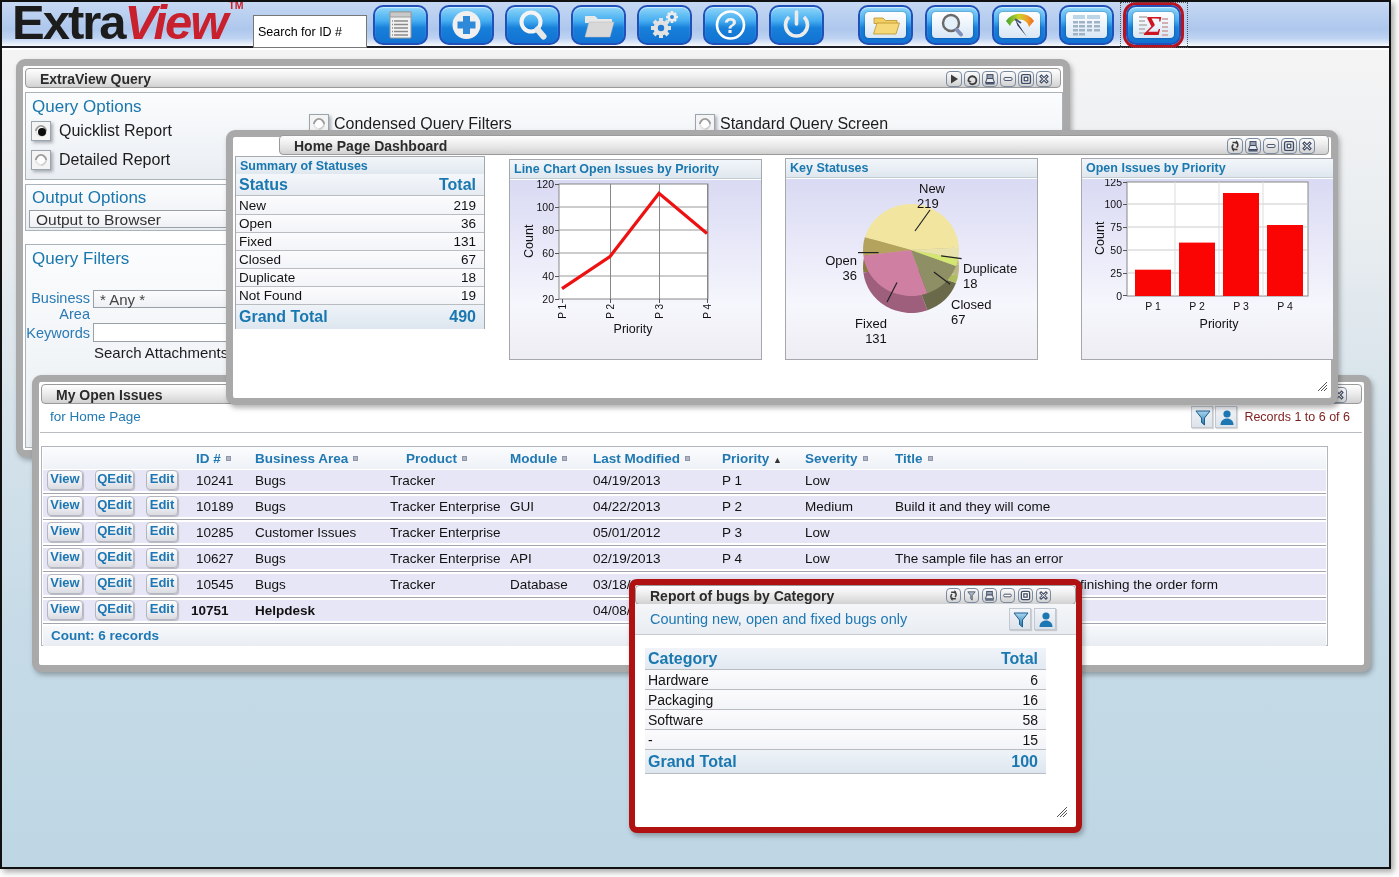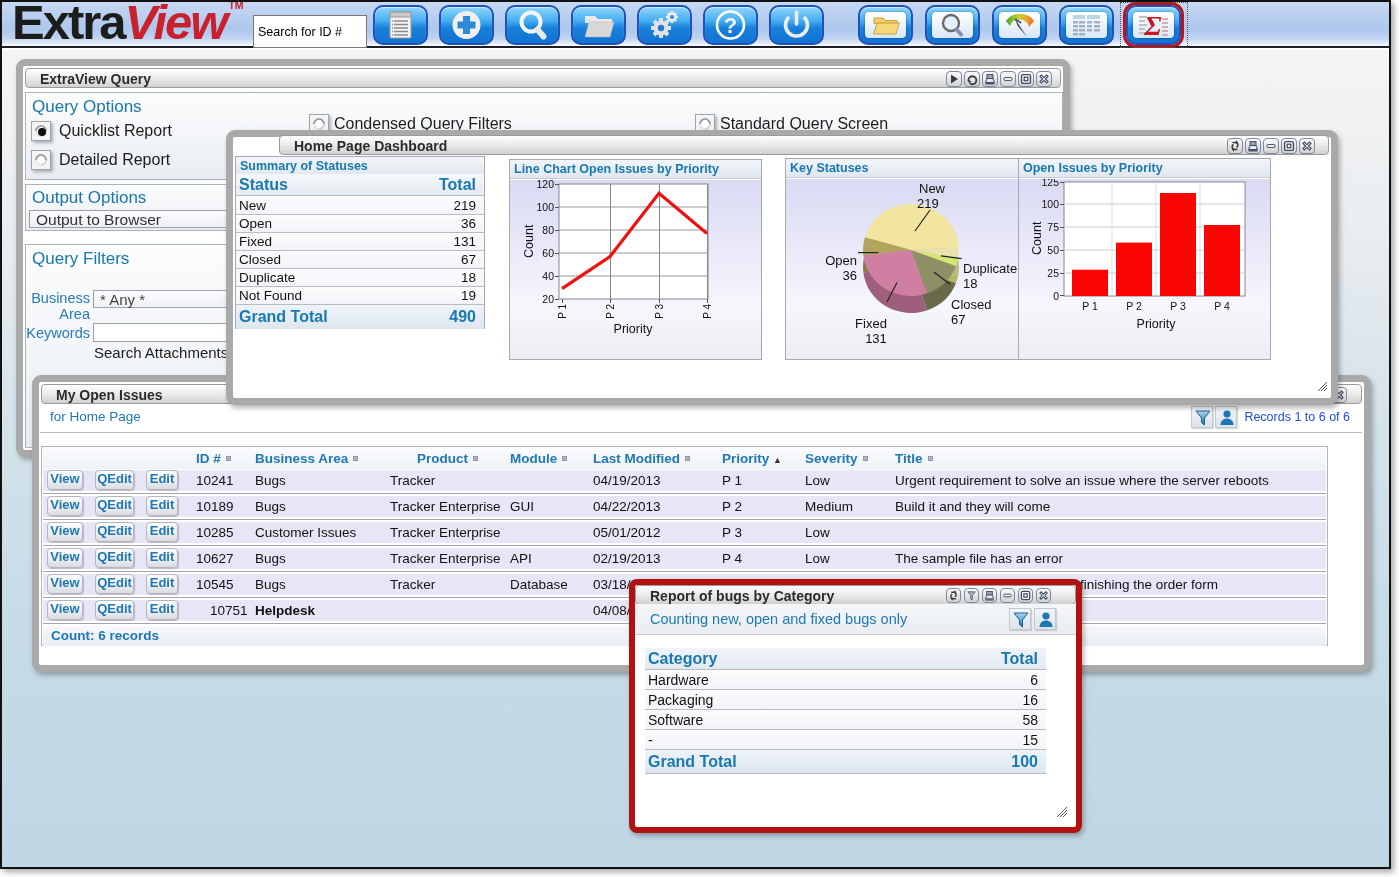--- a/index.html
+++ b/index.html
@@ -284,44 +284,43 @@
               </linearGradient>
             </defs>
           </svg>
         </div>
       <div class="icbtn" style="left:1176px; top:24px;">
           <svg width="20" height="20" viewBox="0 0 20 20">
             <circle cx="10" cy="6" r="3.6" fill="#1d77b2"></circle>
             <path d="M3.5 17c0-4.4 3-6.6 6.5-6.6s6.5 2.2 6.5 6.6z" fill="#1d77b2"></path>
           </svg>
         </div>
-      <div style="position:absolute; right:14px; top:28px; font-size:12.5px; color:#1d4ed8;">Records 1 to 6 of 6</div>
+      <div style="position:absolute; right:14px; top:28px; font-size:12.5px; color:#7f1d1d;">Records 1 to 6 of 6</div>
       <div style="position:absolute; left:1px; top:50px; width:1322px; height:1px; background:#b9bdc2;"></div>
       <div id="mtbl" style="position:absolute; left:2px; top:64px; width:1287px; height:200px; border:1px solid #b0b6bc; background:#fff; font-size:13.5px;">
         <div style="position:absolute; left:1px; right:1px; top:0; height:22px; background:linear-gradient(180deg,#fbfcfe,#eef1f6);">
           <span class="hcell" style="left:153px;">ID #<span class="sq"></span></span>
           <span class="hcell" style="left:212px;">Business Area<span class="sq"></span></span>
-          <span class="hcell" style="left:347px;padding-left:27px;">Product<span class="sq"></span></span>
+          <span class="hcell" style="left:336px;padding-left:27px;">Product<span class="sq"></span></span>
           <span class="hcell" style="left:467px;">Module<span class="sq"></span></span>
           <span class="hcell" style="left:550px;">Last Modified<span class="sq"></span></span>
           <span class="hcell" style="left:679px;">Priority <span style="font-size:9px;color:#333;">▲</span></span>
           <span class="hcell" style="left:762px;">Severity<span class="sq"></span></span>
           <span class="hcell" style="left:852px;">Title<span class="sq"></span></span>
         </div>
         <div class="mrow" style="top:23px;">
           <div class="gbtn" style="left:4px; width:36px;">View</div>
             <div class="gbtn" style="left:52px; width:39px;">QEdit</div>
             <div class="gbtn" style="left:103px; width:32px;">Edit</div>
           <span style="left:153px;">10241</span>
             <span style="left:212px;">Bugs</span>
             <span style="left:347px;">Tracker</span>
             <span style="left:550px;">04/19/2013</span>
             <span style="left:679px;">P 1</span>
             <span style="left:762px;">Low</span>
-            <span style="left:852px;">Urgent requirement to solve an issue where the server reboots</span>
         </div>
         <div class="mrow" style="top:49px;">
           <div class="gbtn" style="left:4px; width:36px;">View</div>
             <div class="gbtn" style="left:52px; width:39px;">QEdit</div>
             <div class="gbtn" style="left:103px; width:32px;">Edit</div>
           <span style="left:153px;">10189</span>
             <span style="left:212px;">Bugs</span>
             <span style="left:347px;">Tracker Enterprise</span>
             <span style="left:467px;">GUI</span>
             <span style="left:550px;">04/22/2013</span>
@@ -364,21 +363,21 @@
             <span style="left:550px;">03/18/2013</span>
             <span style="left:679px;">P 1</span>
             <span style="left:762px;">Low</span>
             <span style="left:852px;">Customer has a problem with</span>
             <span style="left:1037px;">finishing the order form</span>
         </div>
         <div class="mrow" style="top:153px;">
           <div class="gbtn" style="left:4px; width:36px;">View</div>
             <div class="gbtn" style="left:52px; width:39px;">QEdit</div>
             <div class="gbtn" style="left:103px; width:32px;">Edit</div>
-          <span style="left:167px;">10751</span>
+          <span style="left:148px;font-weight:bold;">10751</span>
             <span style="left:212px;font-weight:bold;">Helpdesk</span>
             <span style="left:550px;">04/08/2013</span>
             <span style="left:679px;">P 2</span>
             <span style="left:762px;">Low</span>
             <span style="left:852px;">Get help on the internet</span>
         </div>
         <div style="position:absolute; left:1px; right:1px; top:179px; height:20px; background:linear-gradient(180deg,#f6f8fb,#e9edf2); color:#1c77b4; font-weight:bold; font-size:13.5px; padding:2px 0 0 8px;">Count: 6 records</div>
       </div>
     </div>
     <div class="win" id="win-dash" style="left:224px; top:80px; width:1112px; height:275px;">
@@ -518,21 +517,21 @@
             <text x="85" y="149" text-anchor="middle">Fixed</text>
                 <text x="90" y="164" text-anchor="middle">131</text>
             <text x="165" y="130">Closed</text>
                 <text x="165" y="145">67</text>
             <text x="177" y="94">Duplicate</text>
                 <text x="177" y="109">18</text>
           </g>
         </svg></div>
       </div>
 
-      <div class="dpanel" style="left:785px; top:21px; width:253px; height:202px;">
+      <div class="dpanel" style="left:848px; top:21px; width:253px; height:202px;">
         <div class="dphead">Open Issues by Priority</div>
         <div class="dpbody"><svg width="251" height="181" viewBox="0 0 251 181">
           <rect x="45" y="3" width="181" height="114" fill="#ffffff" stroke="#888888"></rect>
           <g stroke="#cccccc" stroke-width="1">
                 <path d="M45 25h181M45 48h181M45 71h181M45 94h181"></path>
               </g>
           <g stroke="#dddddd" stroke-width="1">
                 <path d="M93 3v114M137 3v114M181 3v114"></path>
               </g>
           <g stroke="#555" stroke-width="1">

